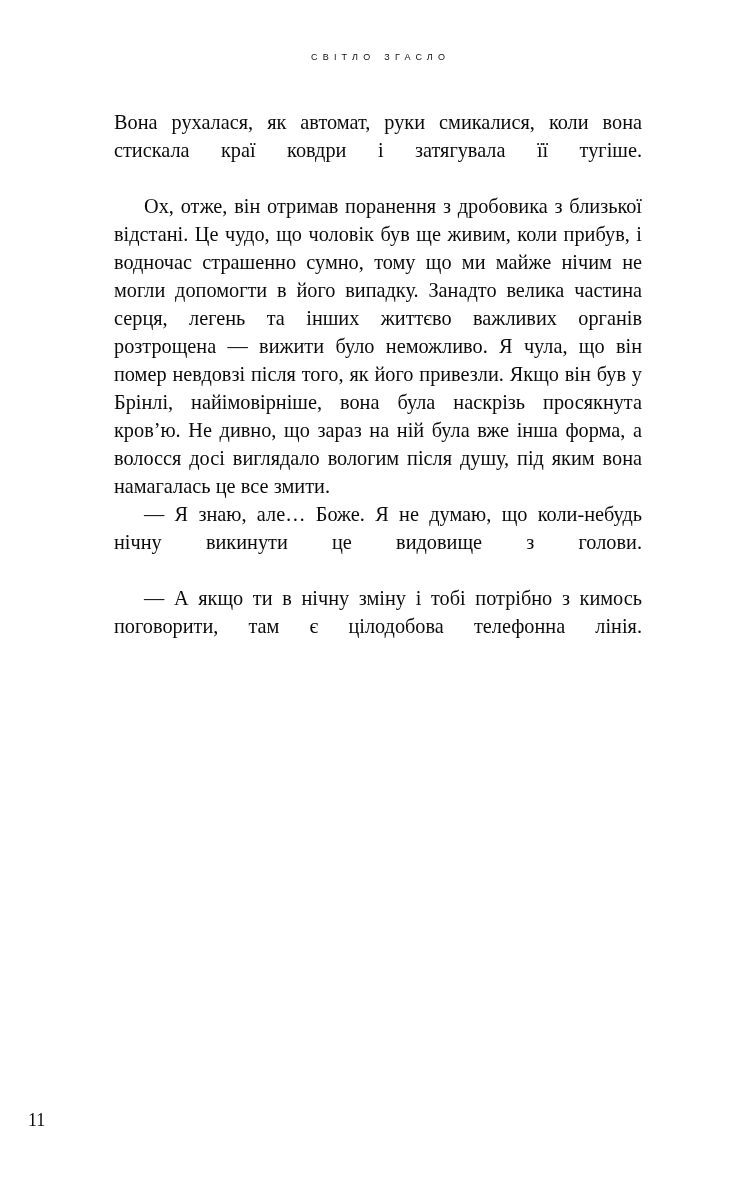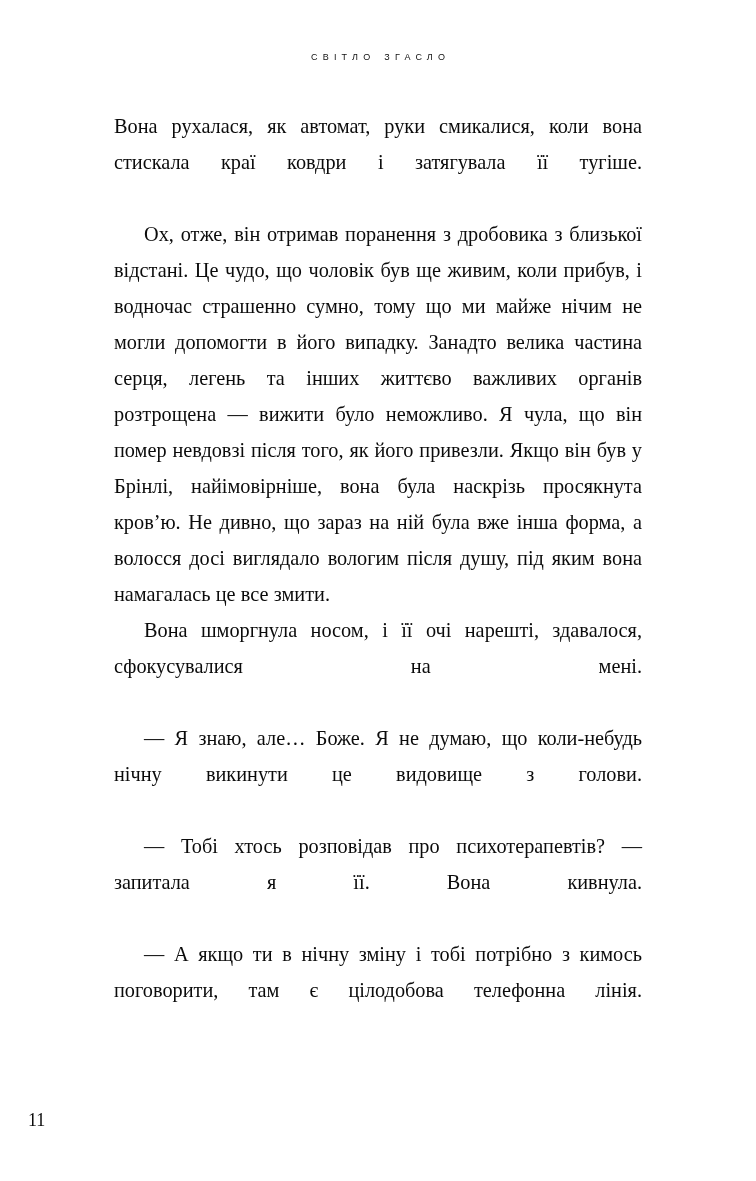--- a/index.html
+++ b/index.html
@@ -42,21 +42,21 @@
   .textblock {
     position: absolute;
     left: 114px;
     top: 108px;
     width: 528px;
   }
 
   .para {
     margin: 0;
     font-size: 20.3px;
-    line-height: 36px;
+    line-height: 28px;
     text-align: justify;
     text-indent: 30px;
     hyphens: manual;
     -webkit-hyphens: manual;
     word-spacing: 0.01em;
   }
   .para.first {
     text-indent: 0;
   }
   
@@ -97,26 +97,24 @@
   <div class="running-head">Світло згасло</div>
 
   <div class="textblock">
 
     <p class="para first">Вона рухалася, як автомат, руки смикалися, коли вона стискала краї ковдри і затягувала її тугіше.</p>
 
 
     <p class="para stretch-all">Ох, отже, він отримав поранення з дробовика з близької відстані. Це чудо, що чоловік був ще живим, коли прибув, і водночас страшенно сумно, тому що ми майже нічим не могли допомогти в його випадку. Занадто велика частина серця, легень та інших життєво важливих органів розтрощена — вижити було неможливо. Я чула, що він помер невдовзі після того, як його привезли. Якщо він був у Брінлі, найімовірніше, вона була наскрізь просякнута кров’ю. Не дивно, що зараз на ній була вже інша форма, а волосся досі виглядало вологим після душу, під яким вона намагалась це все змити.</p>
 
 
-    <p class="para">Вона шморгнула носом, і її очі нарешті, здавалося, сфокусувалися на мені.</p>
 
     <p class="para">— Я знаю, але… Боже. Я не думаю, що коли-небудь нічну викинути це видовище з голови.</p>
 
 
-    <p class="para">— Тобі хтось розповідав про психотерапевтів? — запитала я її. Вона кивнула.</p>
 
 
     <p class="para">— А якщо ти в нічну зміну і тобі потрібно з кимось поговорити, там є цілодобова телефонна лінія.</p>
 
   </div>
 
   <div class="folio">11</div>
 
 </div>
 

